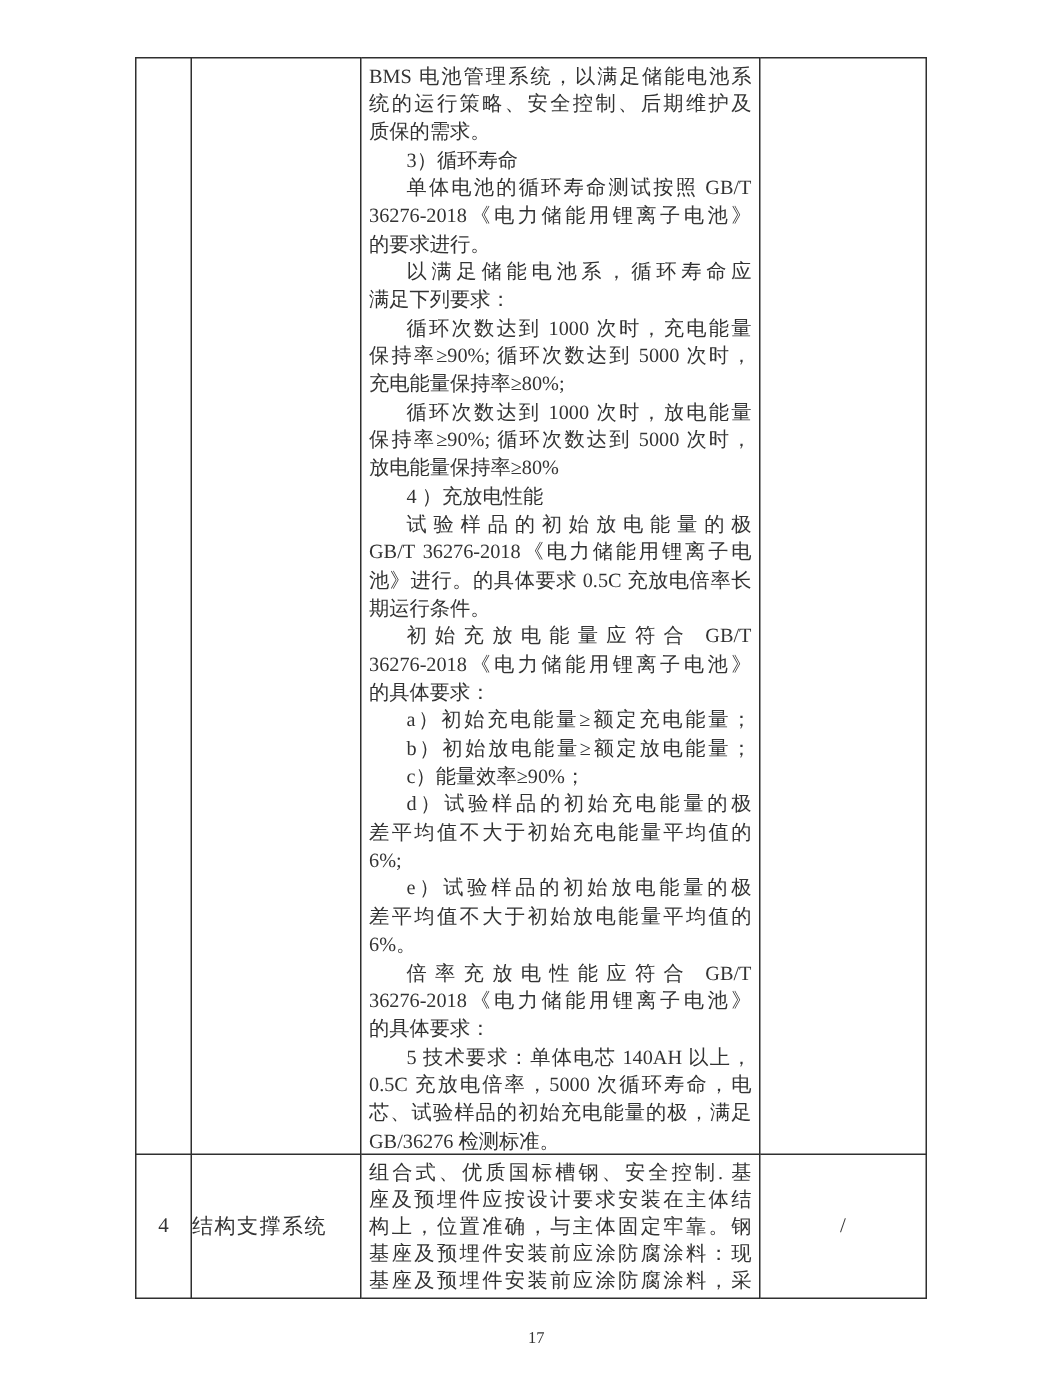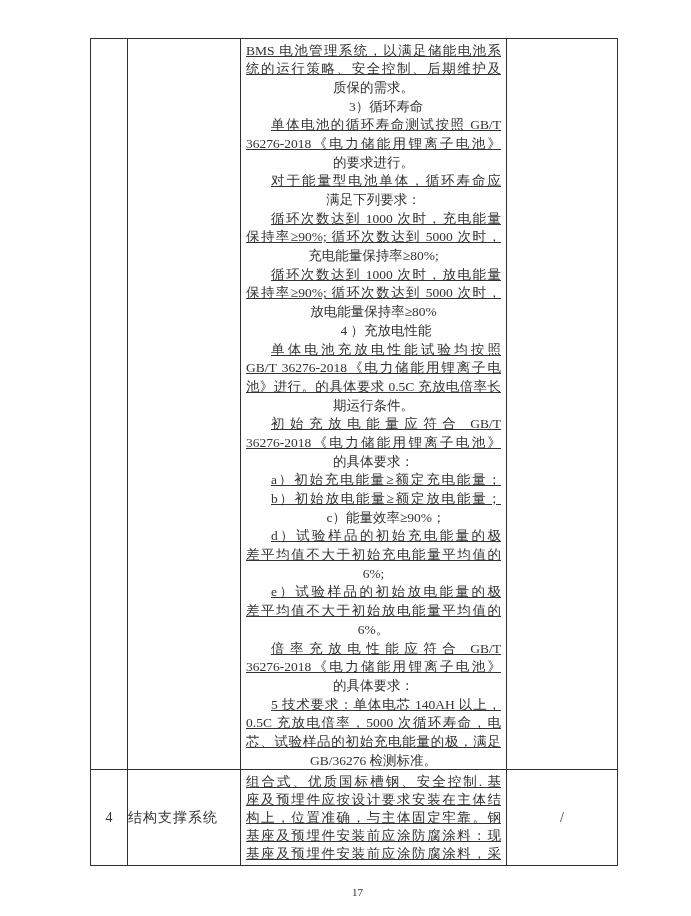--- a/index.html
+++ b/index.html
@@ -38,29 +38,28 @@
     padding: 2px 5px 0 5px;
     font-size: 13.5px;
     line-height: 18.7px;
     overflow: hidden;
   }
   .row-a .desc { height: 727px; }
   .row-b .desc { height: 92px; padding-top: 3px; line-height: 18px; }
   .ln {
     height: 18.7px;
     overflow: hidden;
-    text-align: center;
+    text-align: left;
   }
   .row-b .ln { height: 18px; }
   .ln.i { padding-left: 25px; }
   .ln.j {
     text-align: justify;
     text-align-last: justify;
     text-justify: inter-character;
-    text-decoration: underline;
   }
   .page-number {
     position: absolute;
     left: 12px;
     top: 886px;
     width: 691px;
     text-align: center;
     font-size: 11px;
     color: #333333;
   }
@@ -77,30 +76,30 @@
         <td class="col-name"></td>
         <td class="col-desc">
           <div class="desc">
               <div class="ln j">BMS 电池管理系统，以满足储能电池系</div>
               <div class="ln j">统的运行策略、安全控制、后期维护及</div>
               <div class="ln">质保的需求。</div>
               <div class="ln i">3）循环寿命</div>
               <div class="ln i j">单体电池的循环寿命测试按照 GB/T</div>
               <div class="ln j">36276-2018《电力储能用锂离子电池》</div>
               <div class="ln">的要求进行。</div>
-              <div class="ln i j">对于能量型电池单体，循环寿命应</div>
+              <div class="ln i j">以满足储能电池系，循环寿命应</div>
               <div class="ln">满足下列要求：</div>
               <div class="ln i j">循环次数达到 1000 次时，充电能量</div>
               <div class="ln j">保持率≥90%; 循环次数达到 5000 次时，</div>
               <div class="ln">充电能量保持率≥80%;</div>
               <div class="ln i j">循环次数达到 1000 次时，放电能量</div>
               <div class="ln j">保持率≥90%; 循环次数达到 5000 次时，</div>
               <div class="ln">放电能量保持率≥80%</div>
               <div class="ln i">4 ）充放电性能</div>
-              <div class="ln i j">单体电池充放电性能试验均按照</div>
+              <div class="ln i j">试验样品的初始放电能量的极</div>
               <div class="ln j">GB/T 36276-2018《电力储能用锂离子电</div>
               <div class="ln j">池》进行。的具体要求 0.5C 充放电倍率长</div>
               <div class="ln">期运行条件。</div>
               <div class="ln i j">初始充放电能量应符合 GB/T</div>
               <div class="ln j">36276-2018《电力储能用锂离子电池》</div>
               <div class="ln">的具体要求：</div>
               <div class="ln i j">a）初始充电能量≥额定充电能量；</div>
               <div class="ln i j">b）初始放电能量≥额定放电能量；</div>
               <div class="ln i">c）能量效率≥90%；</div>
               <div class="ln i j">d）试验样品的初始充电能量的极</div>

